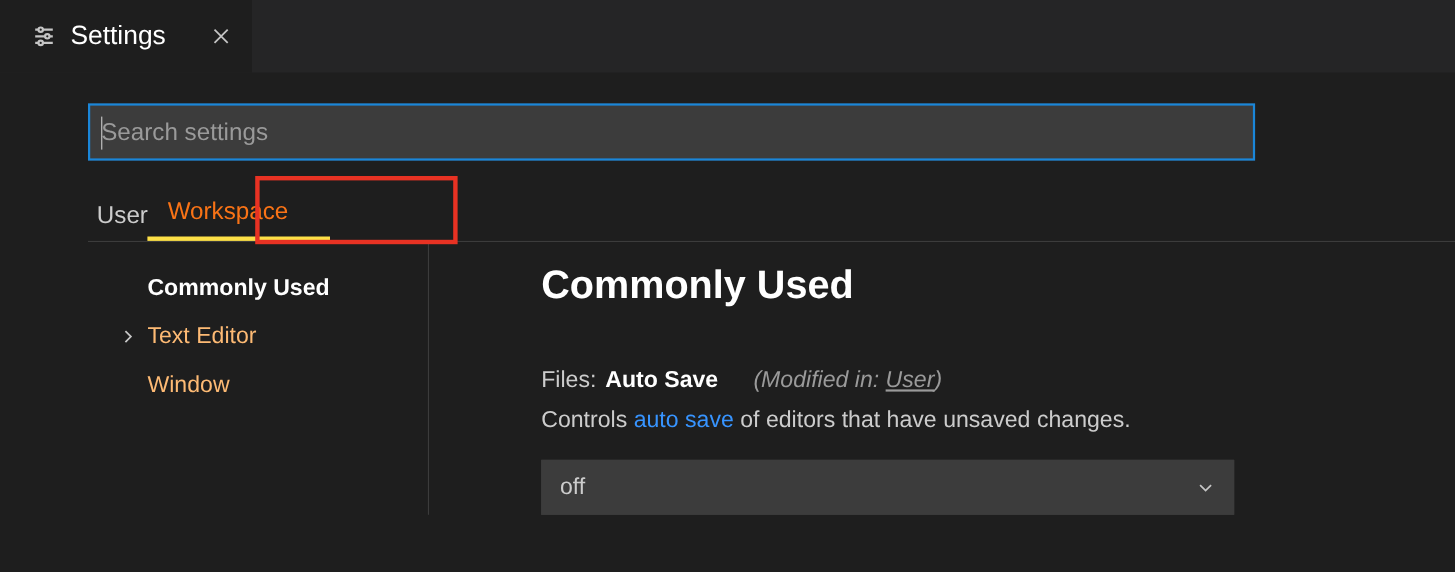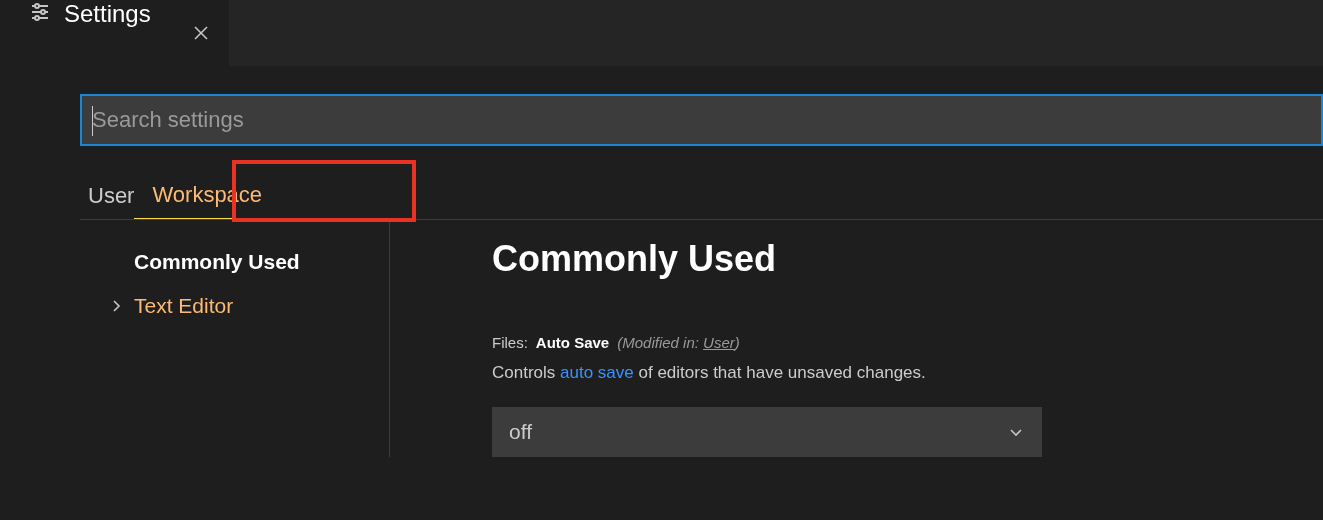--- a/index.html
+++ b/index.html
@@ -12,20 +12,21 @@
       overflow: hidden;
     }
     .tab-bar {
       height: 66px;
       background: #252526;
       display: flex;
       align-items: center;
     }
     .tab {
       display: flex;
+      align-items: center;
       background: #1e1e1e;
       height: 100%;
       padding: 0 18px 0 28px;
       gap: 12px;
     }
     .tab-icon svg { display: block; }
     .tab-title {
       font-size: 24px;
       color: #ffffff;
     }
@@ -37,21 +38,21 @@
     .content {
       padding: 28px 0 0 80px;
     }
     .search-box {
       display: flex;
       align-items: center;
       height: 52px;
       background: #3c3c3c;
       border: 2px solid #1a86d9;
       padding: 0 10px;
-      width: 1243px;
+      width: 1061px;
       position: relative;
     }
     .search-input {
       flex: 1;
       background: transparent;
       border: none;
       outline: none;
       color: #cccccc;
       font-size: 22px;
       height: 100%;
@@ -76,22 +77,22 @@
       position: relative;
     }
     .scope-tab {
       font-size: 22px;
       padding: 10px 0;
       color: #cccccc;
       cursor: pointer;
     }
     .scope-user { margin-left: 8px; }
     .scope-workspace {
-      color: #fdba74;
-      border-bottom: 1px solid #fde047;
+      color: #f97316;
+      border-bottom: 4px solid #fde047;
       padding-left: 18px;
       padding-right: 38px;
     }
     .highlight-box {
       position: absolute;
       border: 4px solid #e83223;
       left: 152px;
       top: -8px;
       width: 184px;
       height: 62px;
@@ -130,44 +131,45 @@
       flex: 1;
       padding: 18px 0 0 102px;
     }
     .section-heading {
       font-size: 36px;
       font-weight: 600;
       color: #ffffff;
       margin-bottom: 54px;
     }
     .setting-label {
-      font-size: 15px;
+      font-size: 21px;
       display: flex;
       align-items: baseline;
       gap: 8px;
       flex-wrap: wrap;
     }
     .setting-key { color: #cccccc; }
     .setting-name { color: #ffffff; font-weight: 600; }
     .setting-modified {
       color: #9a9a9a;
       font-style: italic;
+      margin-left: 24px;
     }
     .setting-modified .scope-link {
       text-decoration: underline;
     }
     .setting-desc {
-      font-size: 17px;
+      font-size: 21px;
       color: #cccccc;
       margin-top: 12px;
     }
     .setting-desc .link { color: #3794ff; cursor: pointer; }
     .select-box {
       margin-top: 24px;
-      width: 550px;
+      width: 630px;
       height: 50px;
       background: #3c3c3c;
       border: 1px solid #3c3c3c;
       display: flex;
       align-items: center;
       justify-content: space-between;
       padding: 0 16px;
       font-size: 21px;
       color: #cccccc;
       cursor: pointer;
@@ -220,20 +222,23 @@
         <span>Commonly Used</span>
       </div>
       <div class="side-item">
         <span class="chev">
           <svg width="16" height="16" viewBox="0 0 16 16" fill="none" stroke="#c5c5c5" stroke-width="1.6">
               <polyline points="6,3 11,8 6,13"></polyline>
             </svg>
         </span>
         <span>Text Editor</span>
       </div>
+      <div class="side-item noarrow">
+        <span>Window</span>
+      </div>
     </div>
 
     <div class="main">
       <div class="section-heading">Commonly Used</div>
 
       <div class="setting-label">
         <span class="setting-key">Files:</span>
         <span class="setting-name">Auto Save</span>
         <span class="setting-modified">
           <span>(Modified in: </span><span class="scope-link">User</span><span>)</span>

